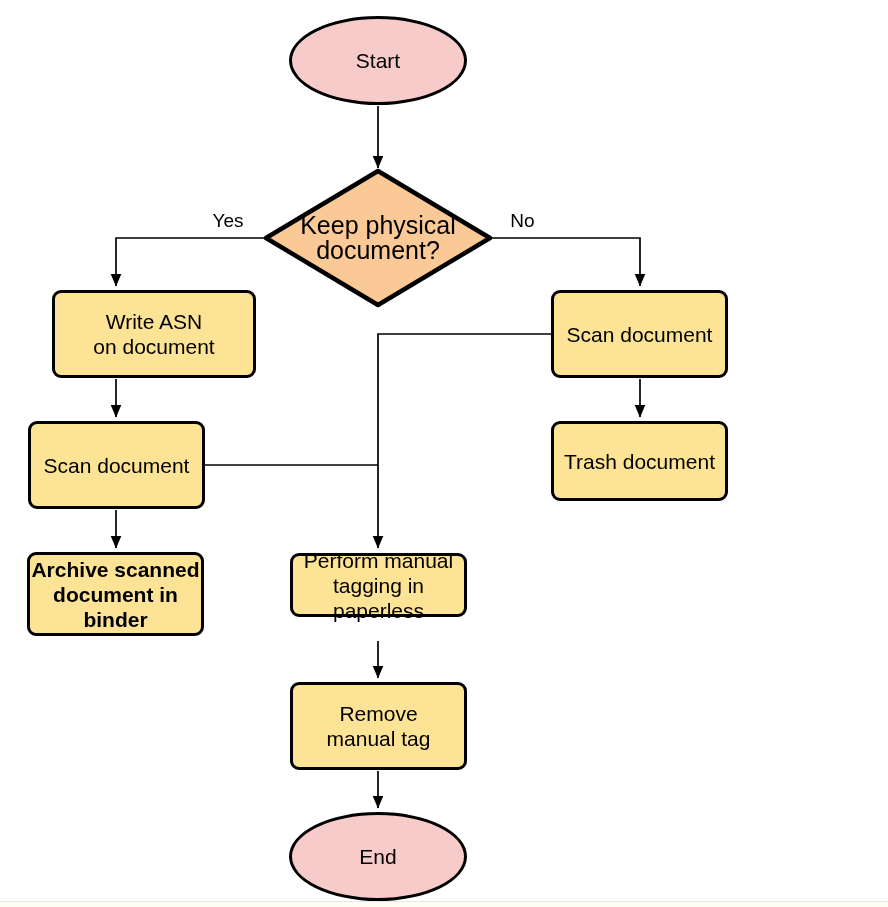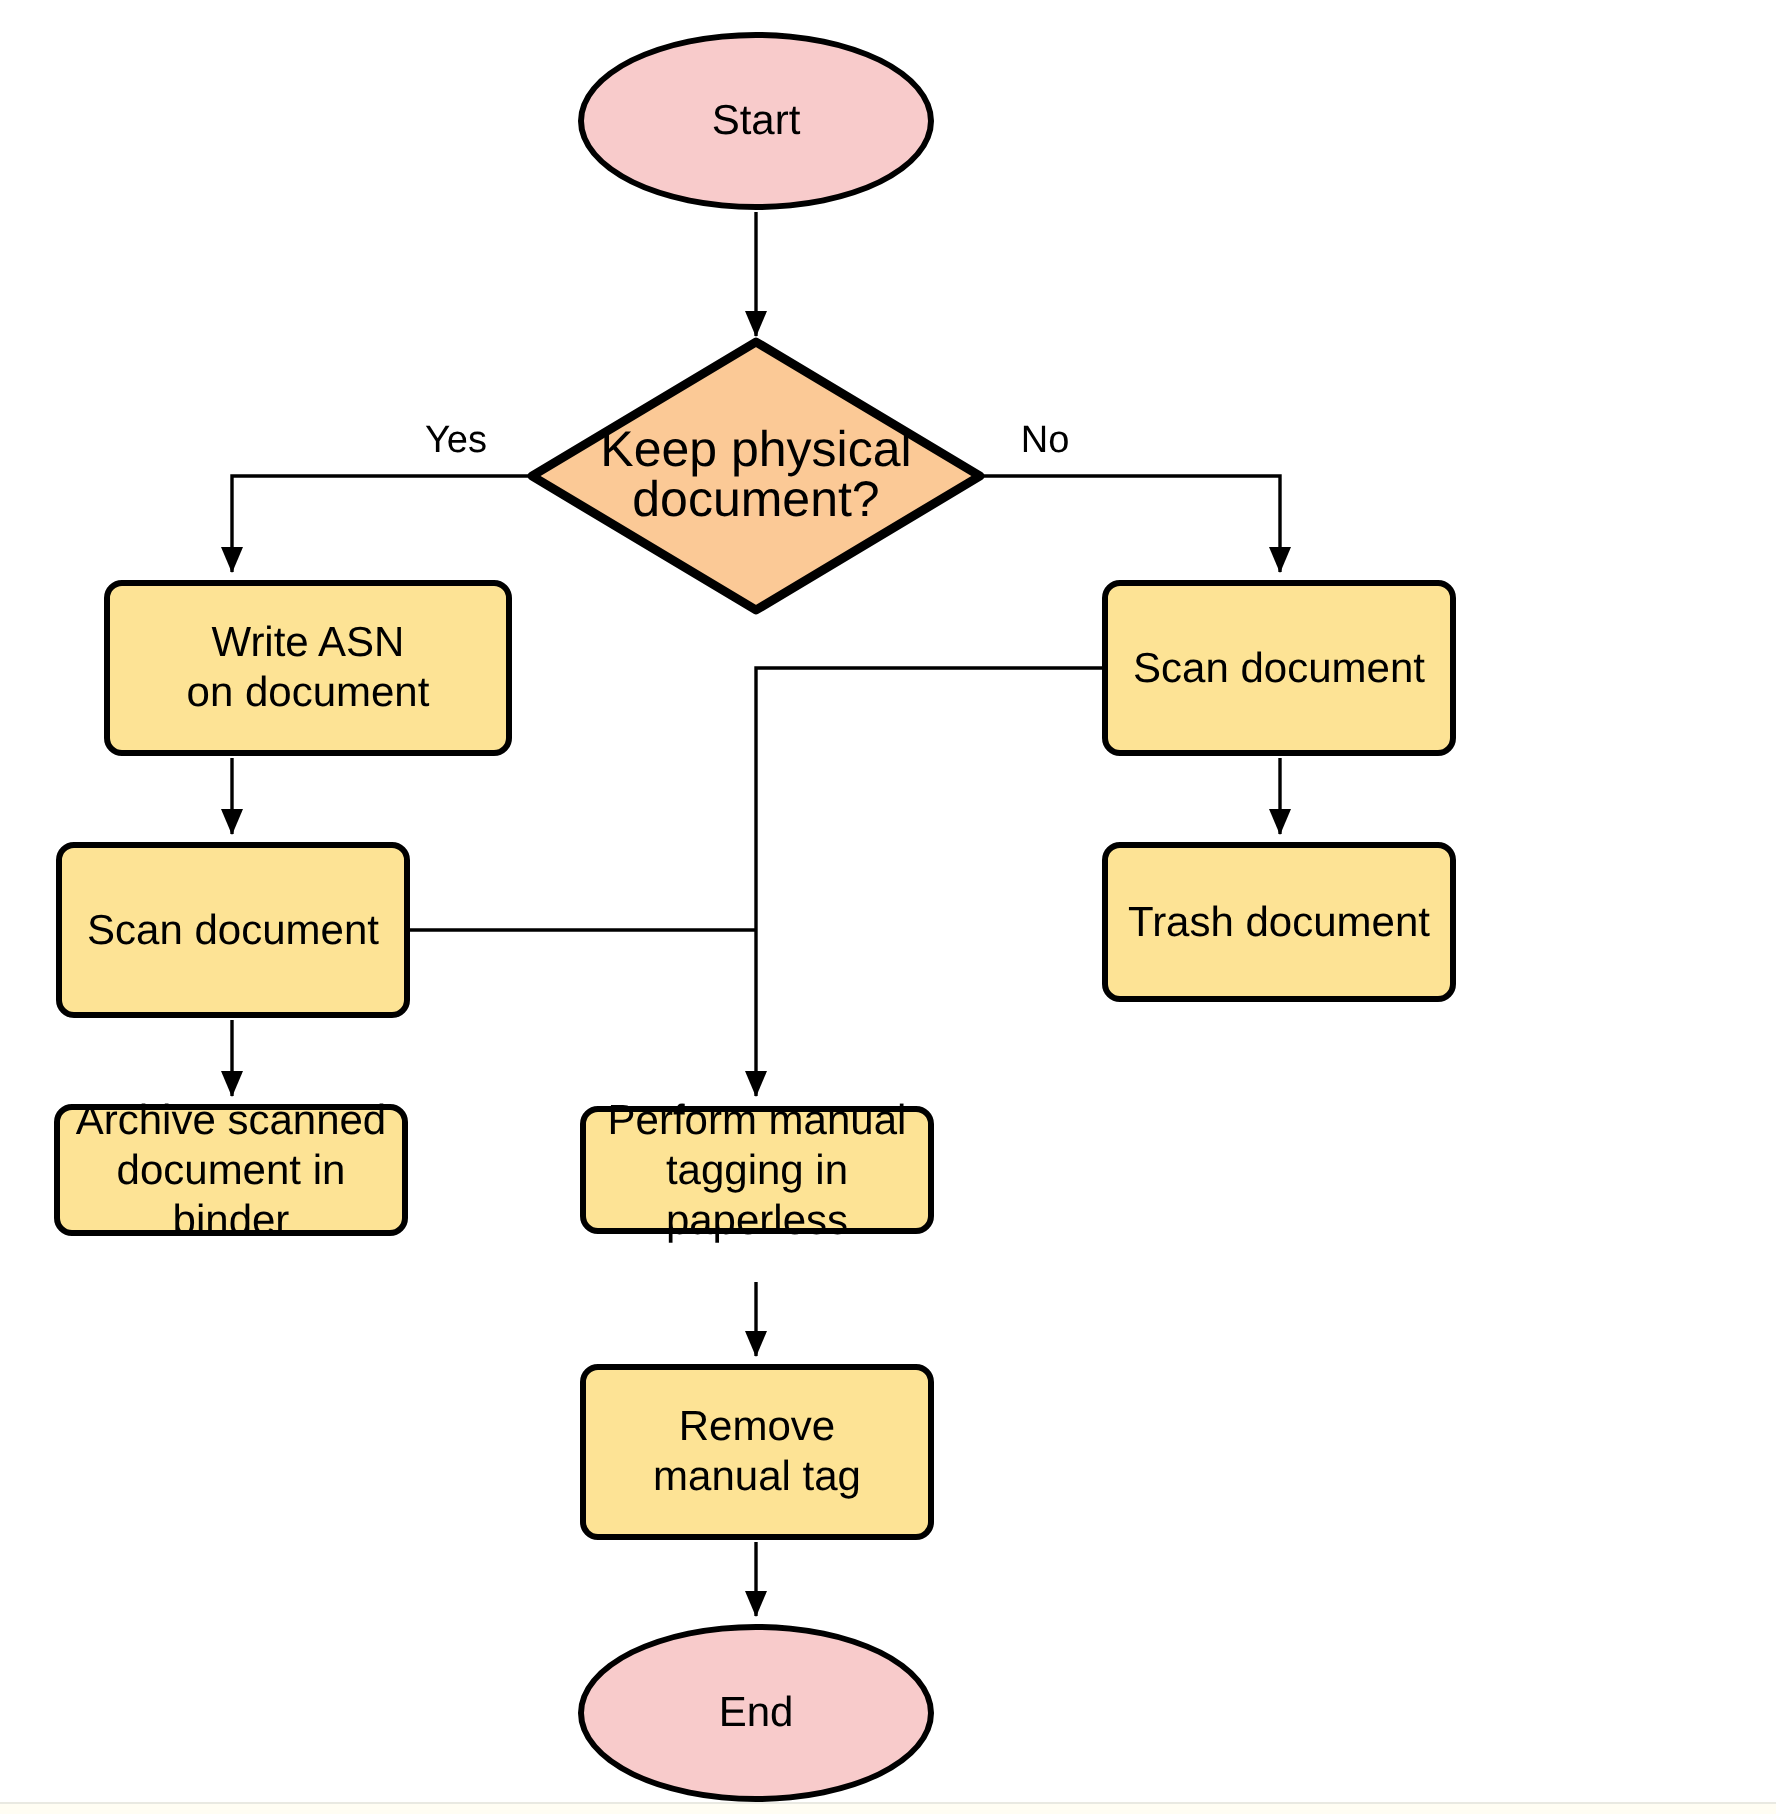--- a/index.html
+++ b/index.html
@@ -64,21 +64,21 @@
     left: 480px; top: 592px; width: 404px;
     font-size: 20px;
     line-height: 26px;
     font-style: italic;
     white-space: pre-line;
   }
   
   .n-start        { left: 289px; top: 16px;  width: 178px; height: 89px; }
   .n-write-asn    { left: 28px;  top: 290px; width: 204px; height: 88px; margin-left: 24px; }
   .n-scan-left    { left: 28px;  top: 421px; width: 177px; height: 88px; }
-  .n-archive      { left: 27px;  top: 552px; width: 177px; height: 66px; }
+  .n-archive      { left: 27px;  top: 552px; width: 177px; height: 84px; font-weight: bold; }
   .n-scan-right   { left: 551px; top: 290px; width: 177px; height: 88px; }
   .n-trash        { left: 551px; top: 421px; width: 177px; height: 80px; }
   .n-tagging      { left: 290px; top: 553px; width: 177px; height: 64px; }
   .n-remove-inbox { left: 290px; top: 682px; width: 177px; height: 88px; }
   .n-end          { left: 289px; top: 812px; width: 178px; height: 89px; }
   .l-yes { left: 203px; top: 211px; width: 50px; }
   .l-no  { left: 500px; top: 211px; width: 45px; }
   .bottom-strip {
     position: absolute;
     left: 0; top: 901px; width: 888px; height: 6px;

